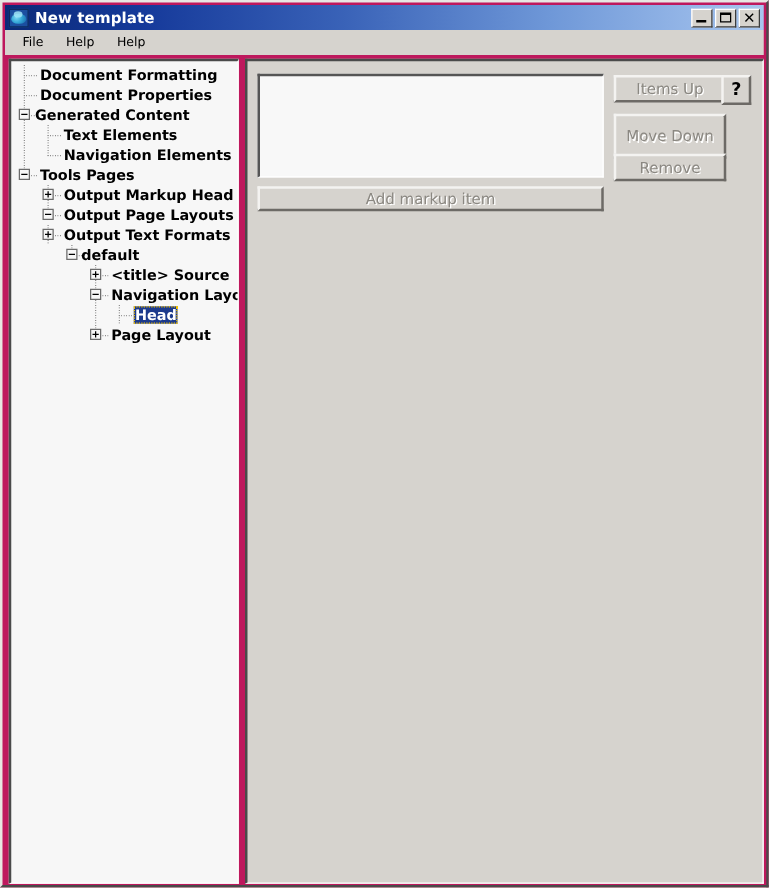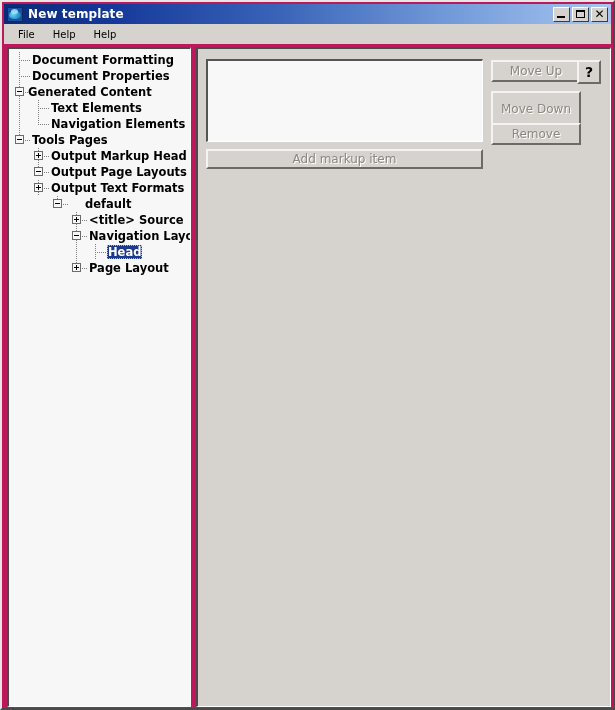--- a/index.html
+++ b/index.html
@@ -392,21 +392,21 @@
           </div>
           <div class="toggle plus" style="left: 25px;"></div>
           <div class="tree-label" style="left: 41px;">Output Text Formats</div>
         </div>
         <div class="tree-row">
           <div class="tree-conn" style="width: 190px;">
             <div class="elbow-v" style="left: 48px;"></div>
             <div class="elbow-h" style="left: 48px; width: 11px;"></div>
           </div>
           <div class="toggle" style="left: 44px;"></div>
-          <div class="tree-label" style="left: 75px;">default</div>
+          <div class="tree-label" style="left: 55px;">default</div>
         </div>
         <div class="tree-row">
           <div class="tree-conn" style="width: 190px;">
             <div class="vline" style="left: 67px;"></div>
             <div class="elbow-h" style="left: 67px; width: 11px;"></div>
           </div>
           <div class="toggle plus" style="left: 63px;"></div>
           <div class="tree-label" style="left: 79px;">&lt;title&gt; Source</div>
         </div>
         <div class="tree-row">
@@ -434,21 +434,21 @@
           <div class="tree-label" style="left: 79px;">Page Layout</div>
         </div>
       </div>
   </div>
 
   <div class="right-pane">
     <div class="listbox"></div>
 
     <div class="btn btn-addmarkup">Add markup item</div>
 
-    <div class="btn btn-moveup">Move Up</div>
+    <div class="btn btn-moveup">Items Up</div>
 
     <div class="btn btn-movedown">Move Down</div>
 
     <div class="btn btn-remove">Remove</div>
 
     <div class="btn btn-help enabled">?</div>
   </div>
 
 </div>
 

